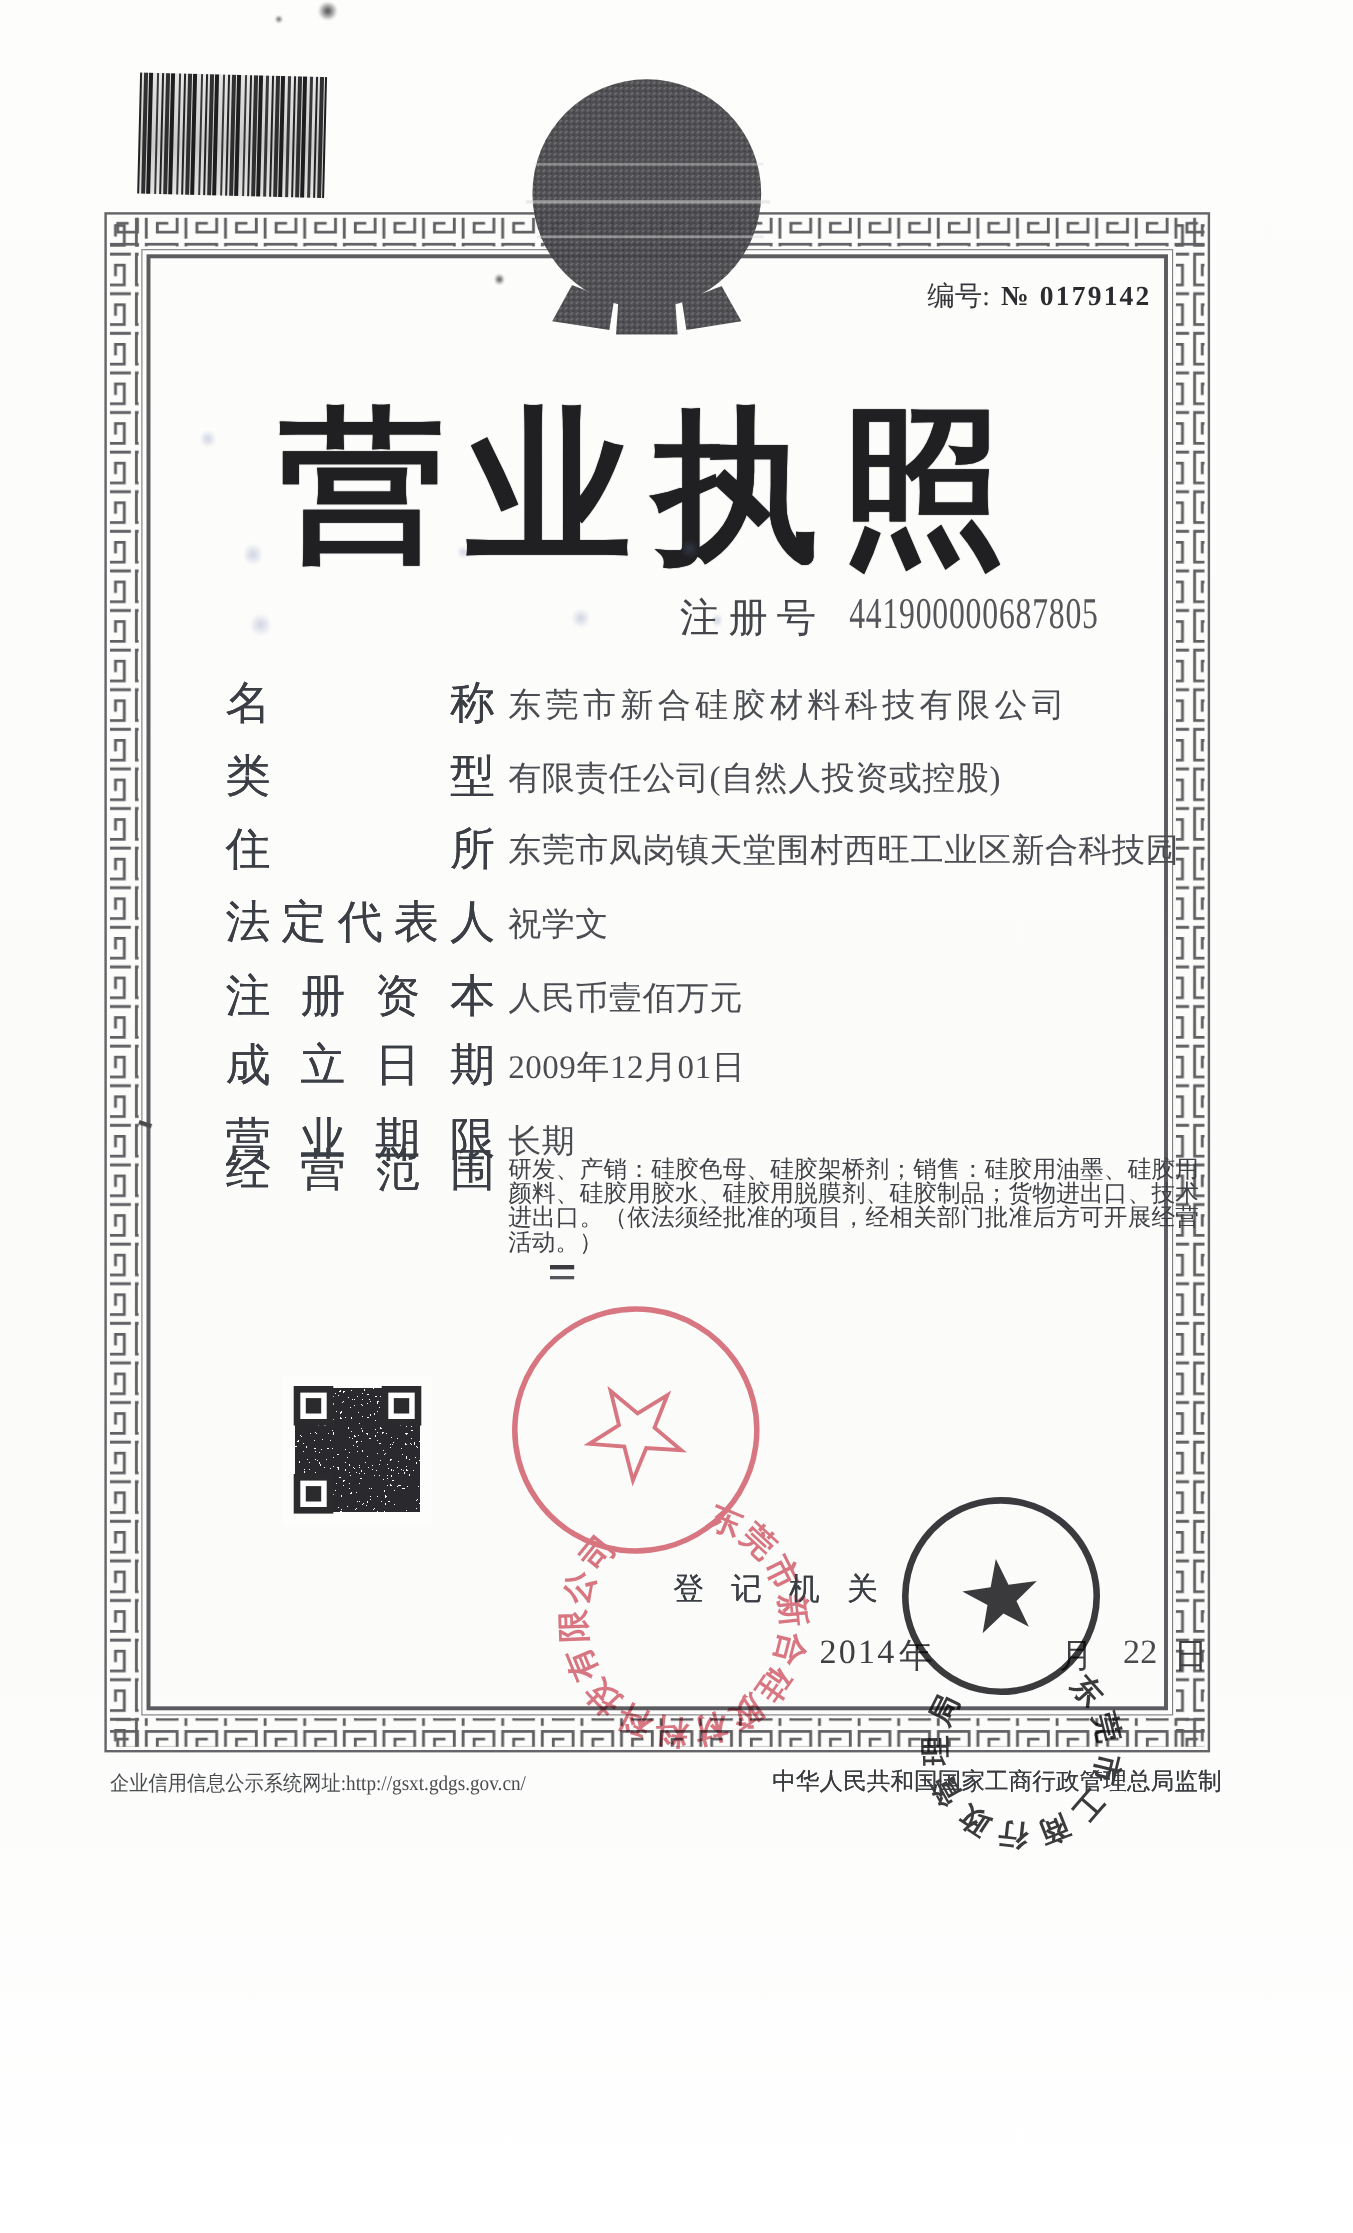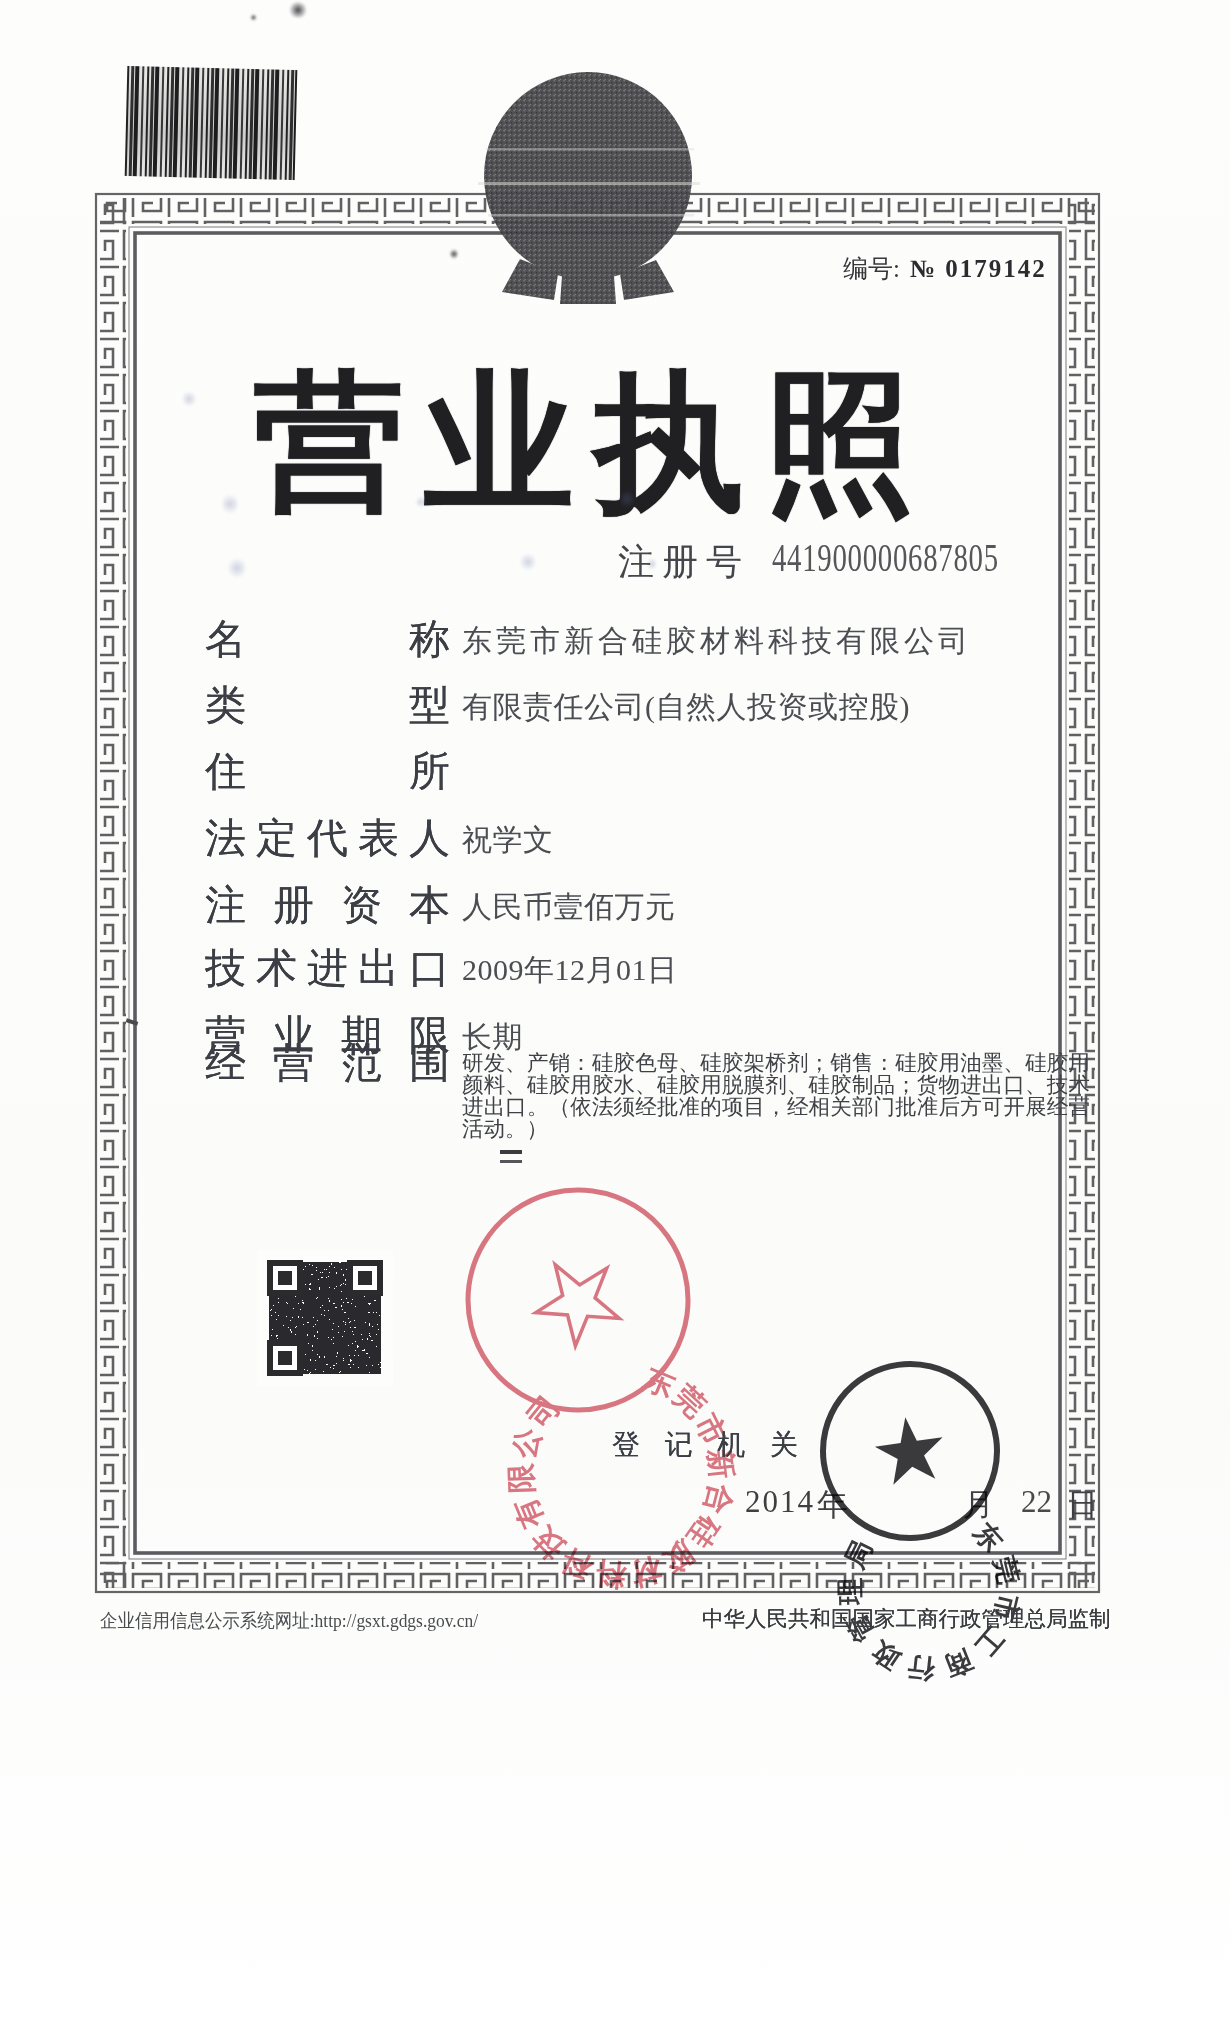--- a/index.html
+++ b/index.html
@@ -119,31 +119,32 @@
   <div class="row" style="top:678px">
     <div class="flabel">类型</div>
     <div class="fvalue tight">有限责任公司(自然人投资或控股)</div>
   </div>
   <div class="row" style="top:612px">
     <div class="flabel">名称</div>
     <div class="fvalue">东莞市新合硅胶材料科技有限公司</div>
   </div>
   <div class="row" style="top:744px">
     <div class="flabel">住所</div>
+    <div class="fvalue tight">东莞市凤岗镇天堂围村西旺工业区新合科技园</div>
   </div>
   <div class="row" style="top:811px">
     <div class="flabel">法定代表人</div>
     <div class="fvalue tight">祝学文</div>
   </div>
   <div class="row" style="top:878px">
     <div class="flabel">注册资本</div>
     <div class="fvalue tight">人民币壹佰万元</div>
   </div>
   <div class="row" style="top:941px">
-    <div class="flabel">技术进出口</div>
+    <div class="flabel">成立日期</div>
     <div class="fvalue tight">2009年12月01日</div>
   </div>
   <div class="row" style="top:1008px">
     <div class="flabel">营业期限</div>
     <div class="fvalue tight">长期</div>
   </div>
   <div class="row" style="top:1036px">
     <div class="flabel">经营范围</div>
     <div class="fvalue scope">研发、产销：硅胶色母、硅胶架桥剂；销售：硅胶用油墨、硅胶用颜料、硅胶用胶水、硅胶用脱膜剂、硅胶制品；货物进出口、技术进出口。（依法须经批准的项目，经相关部门批准后方可开展经营活动。）</div>
   </div>

